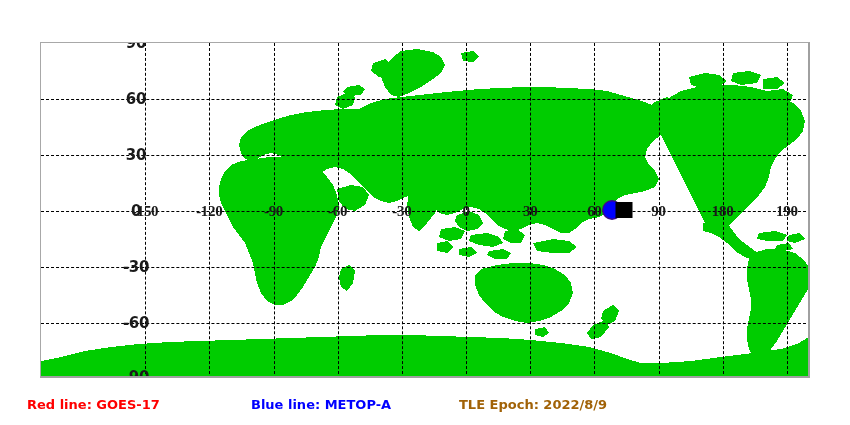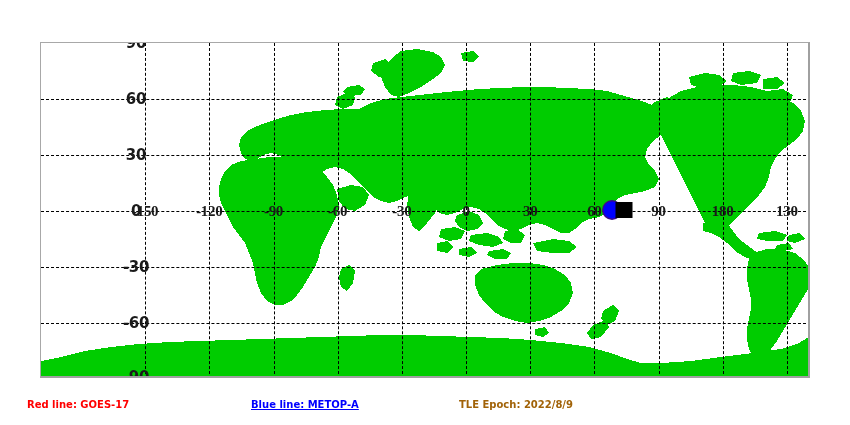--- a/index.html
+++ b/index.html
@@ -52,26 +52,26 @@
     transform:translate(-50%,-50%);
   }
 
   
   #footer{
     position:absolute;left:0;top:392px;width:850px;height:33px;
   }
   .legend-item{
     position:absolute;top:0;
     font-family:"DejaVu Sans", sans-serif;
-    font-size:10px;font-weight:bold;line-height:25px;
+    font-size:13px;font-weight:bold;line-height:25px;
     white-space:nowrap;
     text-align:center;
   }
   #legend-red{left:27px;color:#ff0000;}
-  #legend-blue{left:251px;color:#0000ff;text-decoration:underline;}
+  #legend-blue{left:251px;color:#0000ff;}
   #legend-epoch{left:459px;color:#a16207;}
 </style>
 </head>
 <body>
 
 <div id="app">
 
   <div id="map-frame">
 
     <div id="landmasses">
@@ -213,21 +213,21 @@
     <div class="lon-label" style="left:104.17px;top:168px">-150</div>
     <div class="lon-label" style="left:168.33px;top:168px">-120</div>
     <div class="lon-label" style="left:232.5px;top:168px">-90</div>
     <div class="lon-label" style="left:296.67px;top:168px">-60</div>
     <div class="lon-label" style="left:360.83px;top:168px">-30</div>
     <div class="lon-label" style="left:425px;top:168px">0</div>
     <div class="lon-label" style="left:489.17px;top:168px">30</div>
     <div class="lon-label" style="left:553.33px;top:168px">60</div>
     <div class="lon-label" style="left:617.5px;top:168px">90</div>
     <div class="lon-label" style="left:681.67px;top:168px">180</div>
-    <div class="lon-label" style="left:745.83px;top:168px">130</div>
+    <div class="lon-label" style="left:745.83px;top:168px">190</div>
 
     <div class="lat-label" style="left:95px;top:0px">90</div>
     <div class="lat-label" style="left:95px;top:56px">60</div>
     <div class="lat-label" style="left:95px;top:112px">30</div>
     <div class="lat-label" style="left:95px;top:168px">0</div>
     <div class="lat-label" style="left:95px;top:224px">-30</div>
     <div class="lat-label" style="left:95px;top:280px">-60</div>
     <div class="lat-label" style="left:95px;top:334px">-90</div>
 
     <div class="sat-dot" style="left:571.1px;top:167.1px;width:17px;height:17px;background:#0000ff;box-shadow:0 0 0 1.5px #3b0a8c;"></div>

